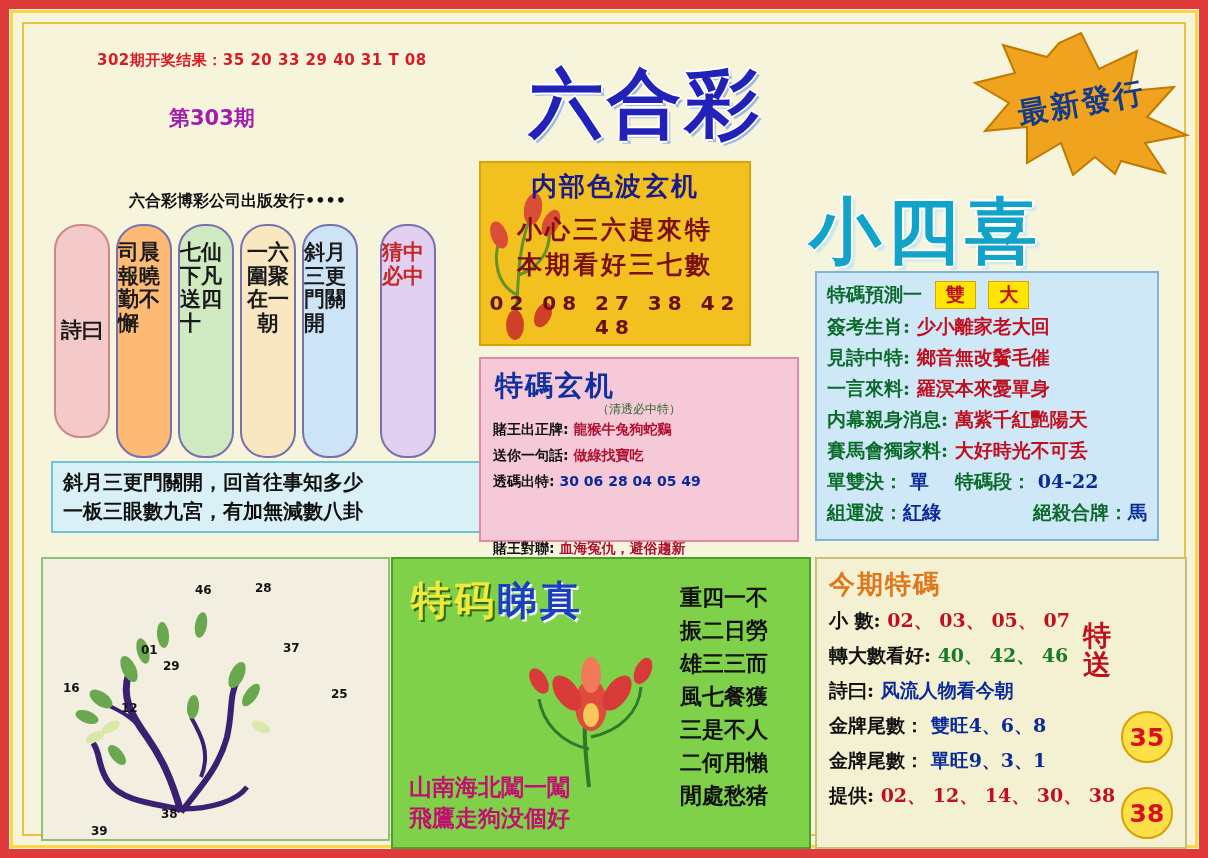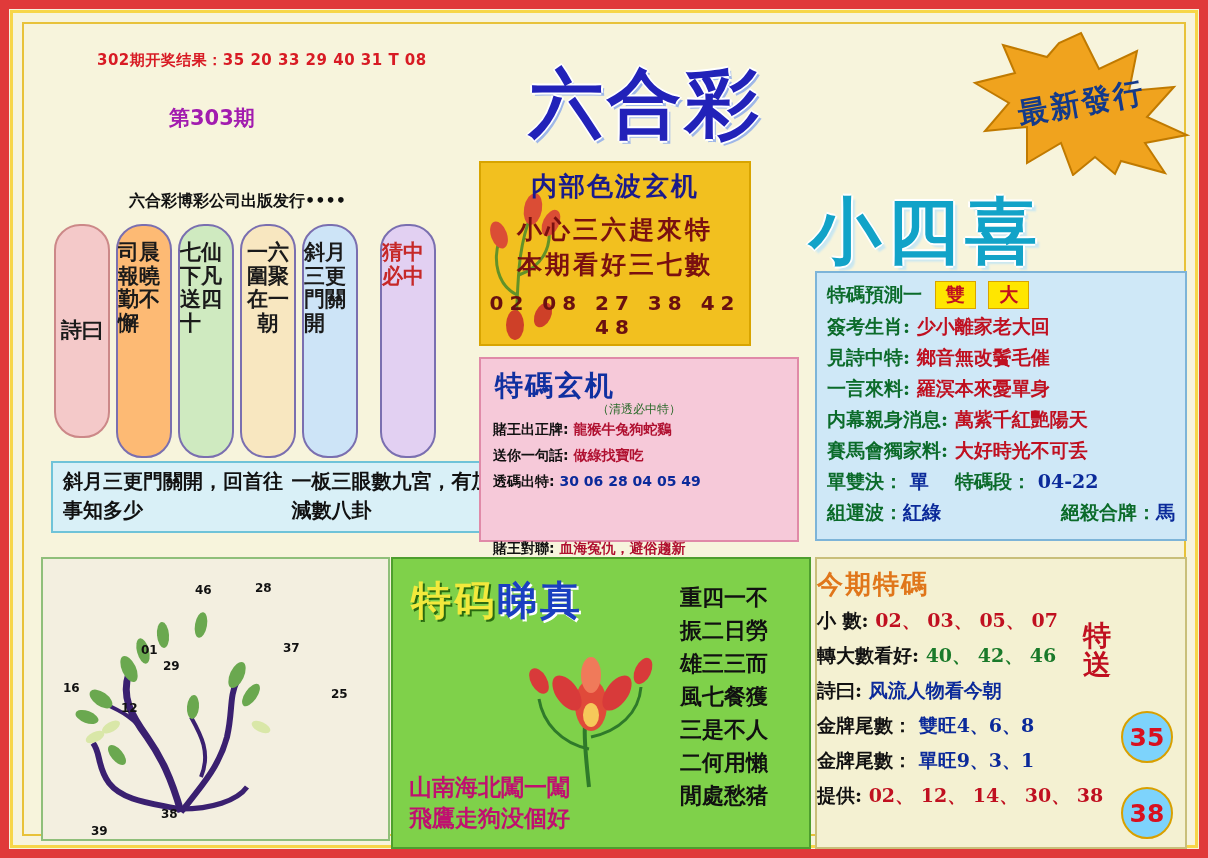--- a/index.html
+++ b/index.html
@@ -79,21 +79,21 @@
   .pill.p2{height:200px;background:#cfeac0;}
   .pill.p3{height:200px;background:#f8e7c0;text-align:center;}
   .pill.p4{height:200px;background:#cde4f7;}
   .pill.p5{height:200px;background:#e2d0f2;color:#c62828;margin-left:16px;}
   .pill span{display:block;}
 
   
   .poem{
     left:42px;top:452px;width:481px;height:72px;
     background:#d9f0f7;border:2px solid #6fc3d8;
-    display:flex;flex-direction:row;justify-content:center;
+    display:flex;flex-direction:column;justify-content:center;
     padding:4px 10px;box-sizing:border-box;
     font-family:"DejaVu Serif","Liberation Serif",serif;
     font-size:20px;font-weight:bold;color:#111;line-height:1.45;
   }
 
   
   .tree-box{
     left:32px;top:548px;width:345px;height:280px;
     background:#f3efe0;border:2px solid #8fbf7a;
   }
@@ -170,59 +170,59 @@
     font-size:22px;font-weight:bold;color:#111;line-height:1.5;text-align:left;margin-left:40px;
   }
   .green-box .bottom{
     position:absolute;left:16px;bottom:14px;width:250px;
     font-family:"DejaVu Serif","Liberation Serif",serif;
     font-size:23px;font-weight:bold;color:#c01070;line-height:1.35;
   }
 
   
   .blue-box{
-    left:806px;top:262px;width:372px;height:270px;
+    left:806px;top:262px;width:344px;height:270px;
     background:#cfe8f7;border:2px solid #7db4d8;box-sizing:border-box;padding:8px 10px;
   }
   .blue-box .brow{
     font-family:"DejaVu Serif","Liberation Serif",serif;
     font-size:19px;font-weight:bold;color:#0b6b2a;margin-bottom:5px;white-space:nowrap;
   }
   .blue-box .brow .v{color:#c01020;}
   .blue-box .brow .v2{color:#0b2a9a;}
   .tag{
     display:inline-block;background:#ffe600;color:#c01020;border:1px solid #d8a400;
     padding:0 10px;margin-left:6px;font-size:19px;font-weight:bold;
   }
   .blue-box .last{display:flex;justify-content:space-between;}
 
   
   .spec-box{
     left:806px;top:548px;width:372px;height:292px;
-    background:#f4f1d2;border:2px solid #c9bf7a;box-sizing:border-box;padding:8px 0;
+    background:#f4f1d2;border:2px solid #c9bf7a;box-sizing:border-box;padding:8px 12px;
   }
   .spec-box .stitle{
     font-family:"DejaVu Serif","Liberation Serif",serif;
     font-size:26px;font-weight:bold;color:#e0761a;letter-spacing:2px;margin-bottom:6px;
   }
   .spec-box .srow{
     font-family:"DejaVu Serif","Liberation Serif",serif;
     font-size:19px;font-weight:bold;color:#111;margin-bottom:9px;white-space:nowrap;
   }
   .spec-box .srow .v{color:#c01020;}
   .spec-box .srow .vb{color:#0b2a9a;}
   .spec-box .srow .vg{color:#1a7a2a;}
   .side-mark{
     position:absolute;right:76px;top:62px;width:26px;
     font-family:"DejaVu Serif","Liberation Serif",serif;
     font-size:28px;font-weight:bold;color:#c01020;line-height:1.05;text-align:left;
   }
   .ball{
     position:absolute;width:48px;height:48px;border-radius:50%;
-    background:#7dd3fc;border:2px solid #d8a000;
+    background:#fde047;border:2px solid #d8a000;
     display:flex;align-items:center;justify-content:center;
     font-size:25px;font-weight:bold;color:#d81020;
   }
   .ball.b1{right:12px;top:152px;}
   .ball.b2{right:12px;top:228px;}
 </style>
 </head>
 <body>
 
 <div class="page">

